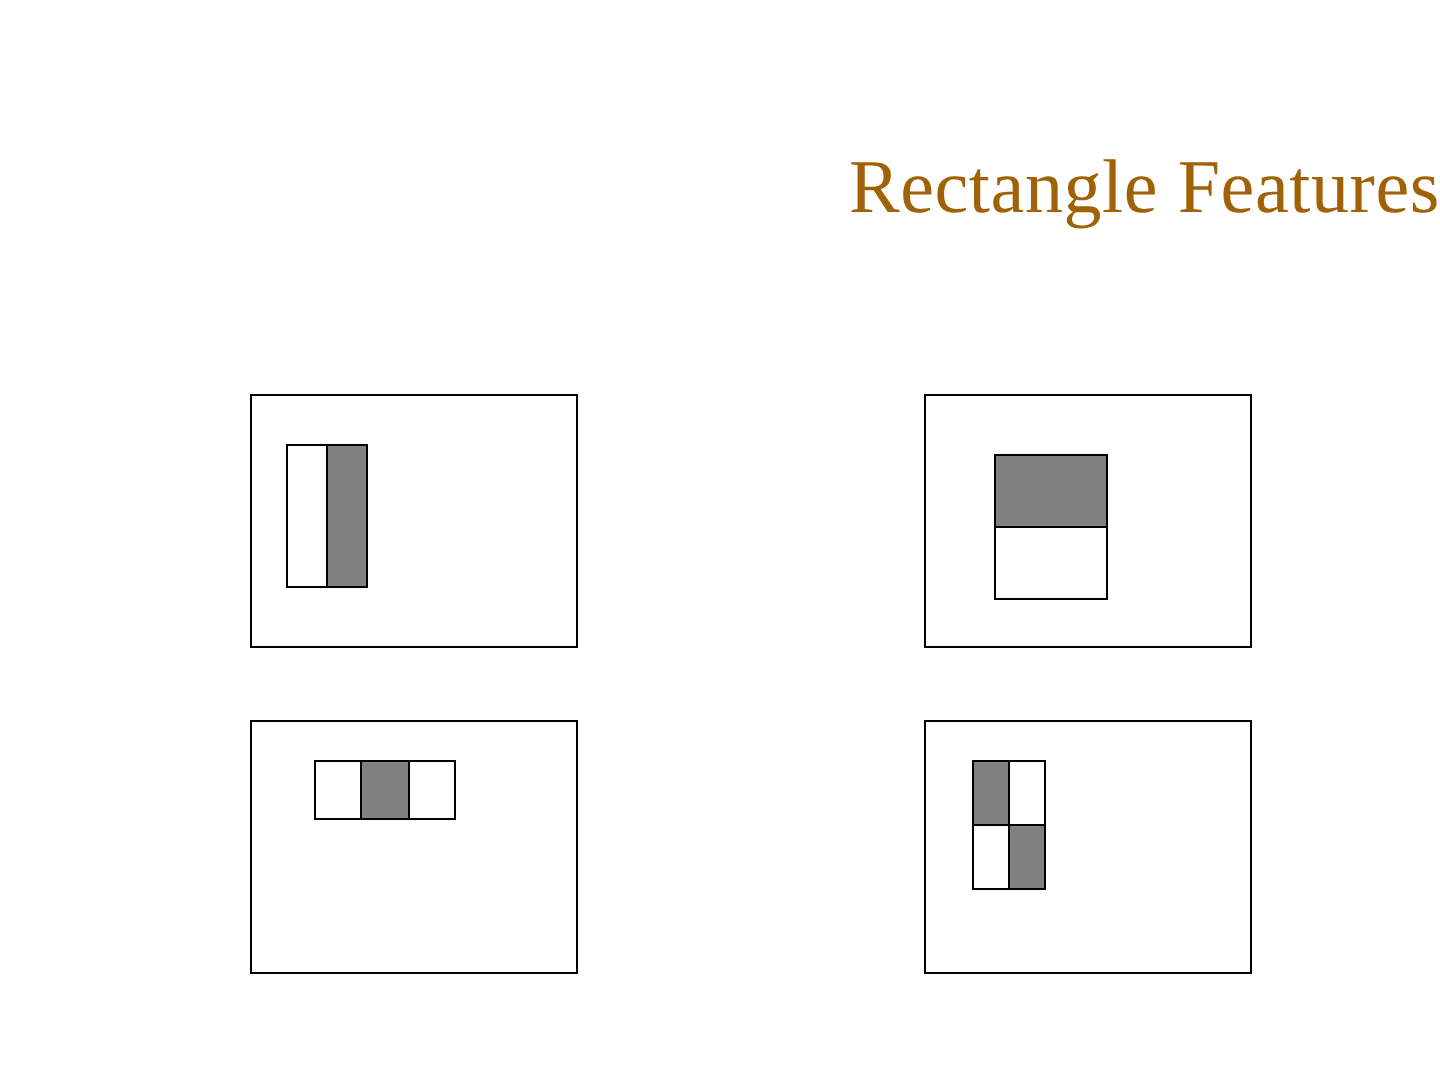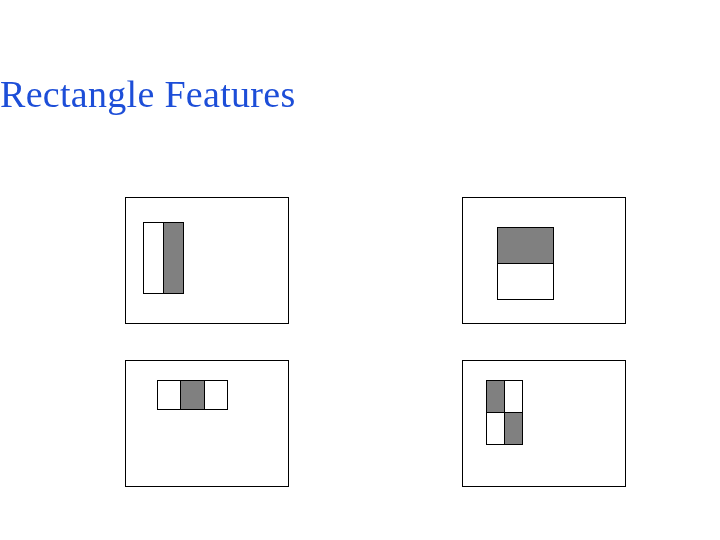--- a/index.html
+++ b/index.html
@@ -17,26 +17,26 @@
     position: relative;
     width: 720px;
     height: 540px;
     background: #ffffff;
   }
   #slide-title {
     position: absolute;
     left: 0;
     top: 72px;
     width: 720px;
-    text-align: left;
+    text-align: right;
     font-family: "Liberation Serif", "DejaVu Serif", serif;
     font-size: 38px;
     font-weight: normal;
     line-height: 44px;
-    color: #1d4ed8;
+    color: #a16207;
     letter-spacing: 0.3px;
     white-space: nowrap;
   }
 
   
   .panel {
     position: absolute;
     box-sizing: border-box;
     border: 1px solid #000000;
     background: #ffffff;

